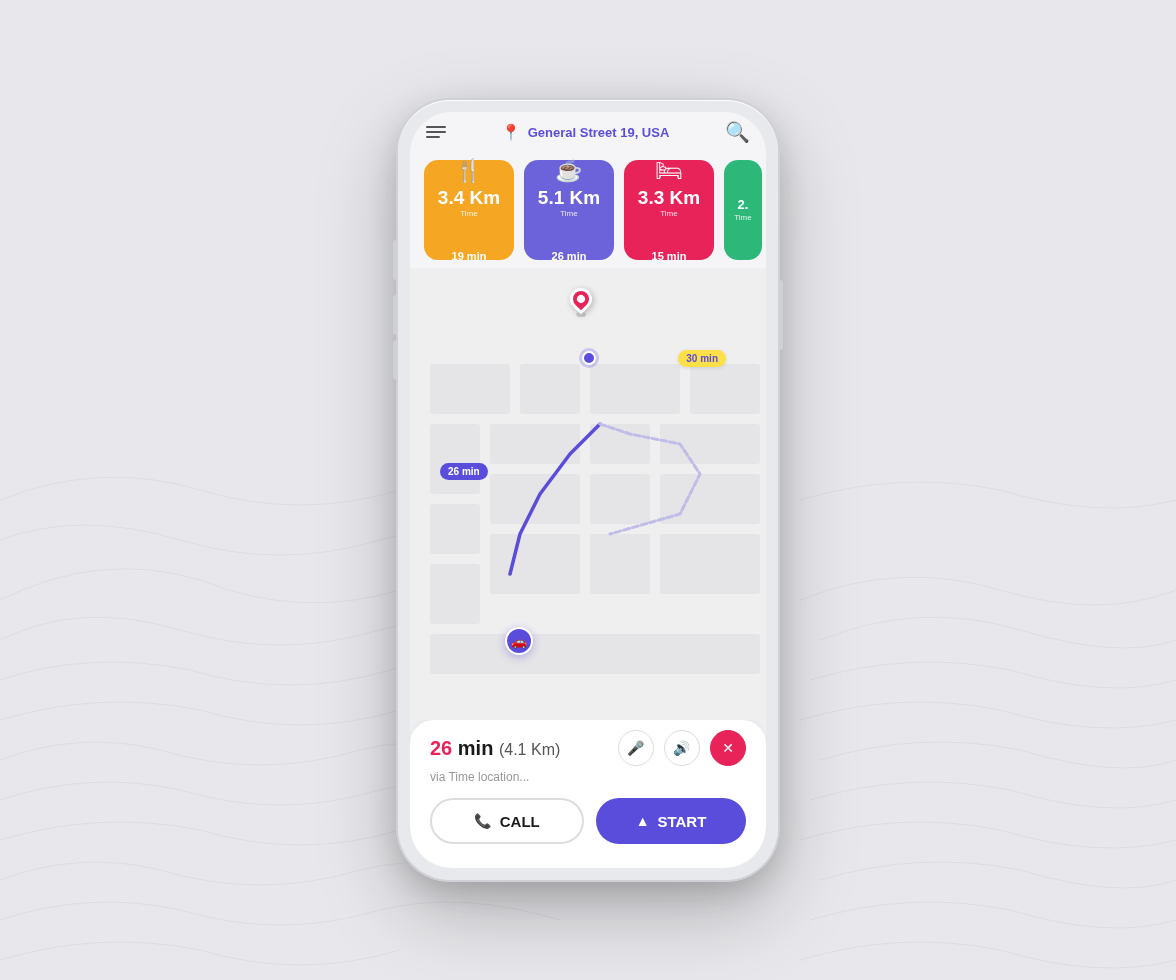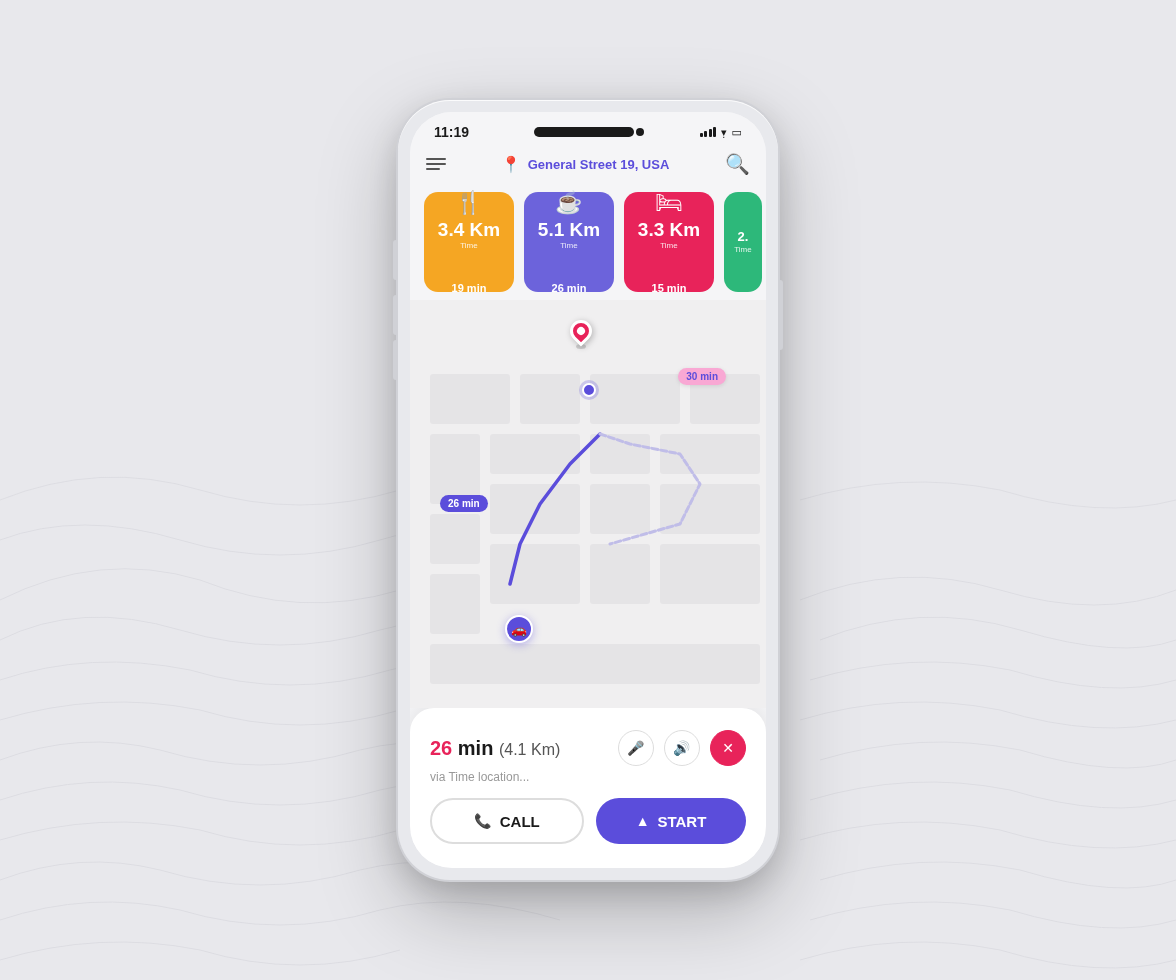--- a/index.html
+++ b/index.html
@@ -239,23 +239,23 @@
       position: absolute;
       background: #5b4ddb;
       color: white;
       font-size: 10px;
       font-weight: 700;
       padding: 3px 8px;
       border-radius: 10px;
     }
     .badge-26min { top: 195px; left: 30px; }
     .badge-30min {
-      top: 68px;
+      top: 82px;
       right: 40px;
-      background: #f9a8d4;
+      background: #fde047;
       color: #5b4ddb;
       box-shadow: 0 1px 4px rgba(0,0,0,0.1);
     }
 
     
     .map-car {
       position: absolute;
       bottom: 65px;
       left: 95px;
       width: 28px;
@@ -313,21 +313,21 @@
       background: #5b4ddb;
       border-radius: 50%;
       border: 2px solid white;
       box-shadow: 0 0 0 3px rgba(91,77,219,0.25);
     }
 
     
     .bottom-panel {
       background: white;
       border-radius: 24px 24px 0 0;
-      padding: 22px 20px 24px;
+      padding: 10px 20px 24px;
       box-shadow: 0 -4px 20px rgba(0,0,0,0.08);
       flex-shrink: 0;
     }
 
     .route-info-row {
       display: flex;
       align-items: center;
       justify-content: space-between;
       margin-bottom: 4px;
     }
@@ -450,34 +450,20 @@
     <path d="M 820 880 Q 920 850 1020 870 Q 1120 900 1176 880"></path>
     <path d="M 810 920 Q 910 890 1010 910 Q 1110 940 1176 920"></path>
     <path d="M 800 960 Q 900 930 1000 950 Q 1100 980 1176 960"></path>
     <path d="M 800 500 Q 900 470 1000 490 Q 1100 520 1176 500"></path>
   </g>
 </svg>
 
 <div class="phone-shell">
   <div class="phone-screen">
 
-    <div class="status-bar">
-      <span class="status-time">11:19</span>
-      <div class="status-notch"></div>
-      <div class="status-icons">
-        <div class="signal-bars">
-          <div class="signal-bar" style="height:4px"></div>
-          <div class="signal-bar" style="height:6px"></div>
-          <div class="signal-bar" style="height:8px"></div>
-          <div class="signal-bar" style="height:10px"></div>
-        </div>
-        <span class="wifi-icon">▾̣</span>
-        <span class="battery-icon">▭</span>
-      </div>
-    </div>
 
     <div class="app-header">
       <div class="header-menu">
         <div class="menu-line"></div>
         <div class="menu-line"></div>
         <div class="menu-line"></div>
       </div>
       <div class="header-location">
         <span class="location-pin-icon">📍</span>
         <span class="location-text">General Street 19, USA</span>

